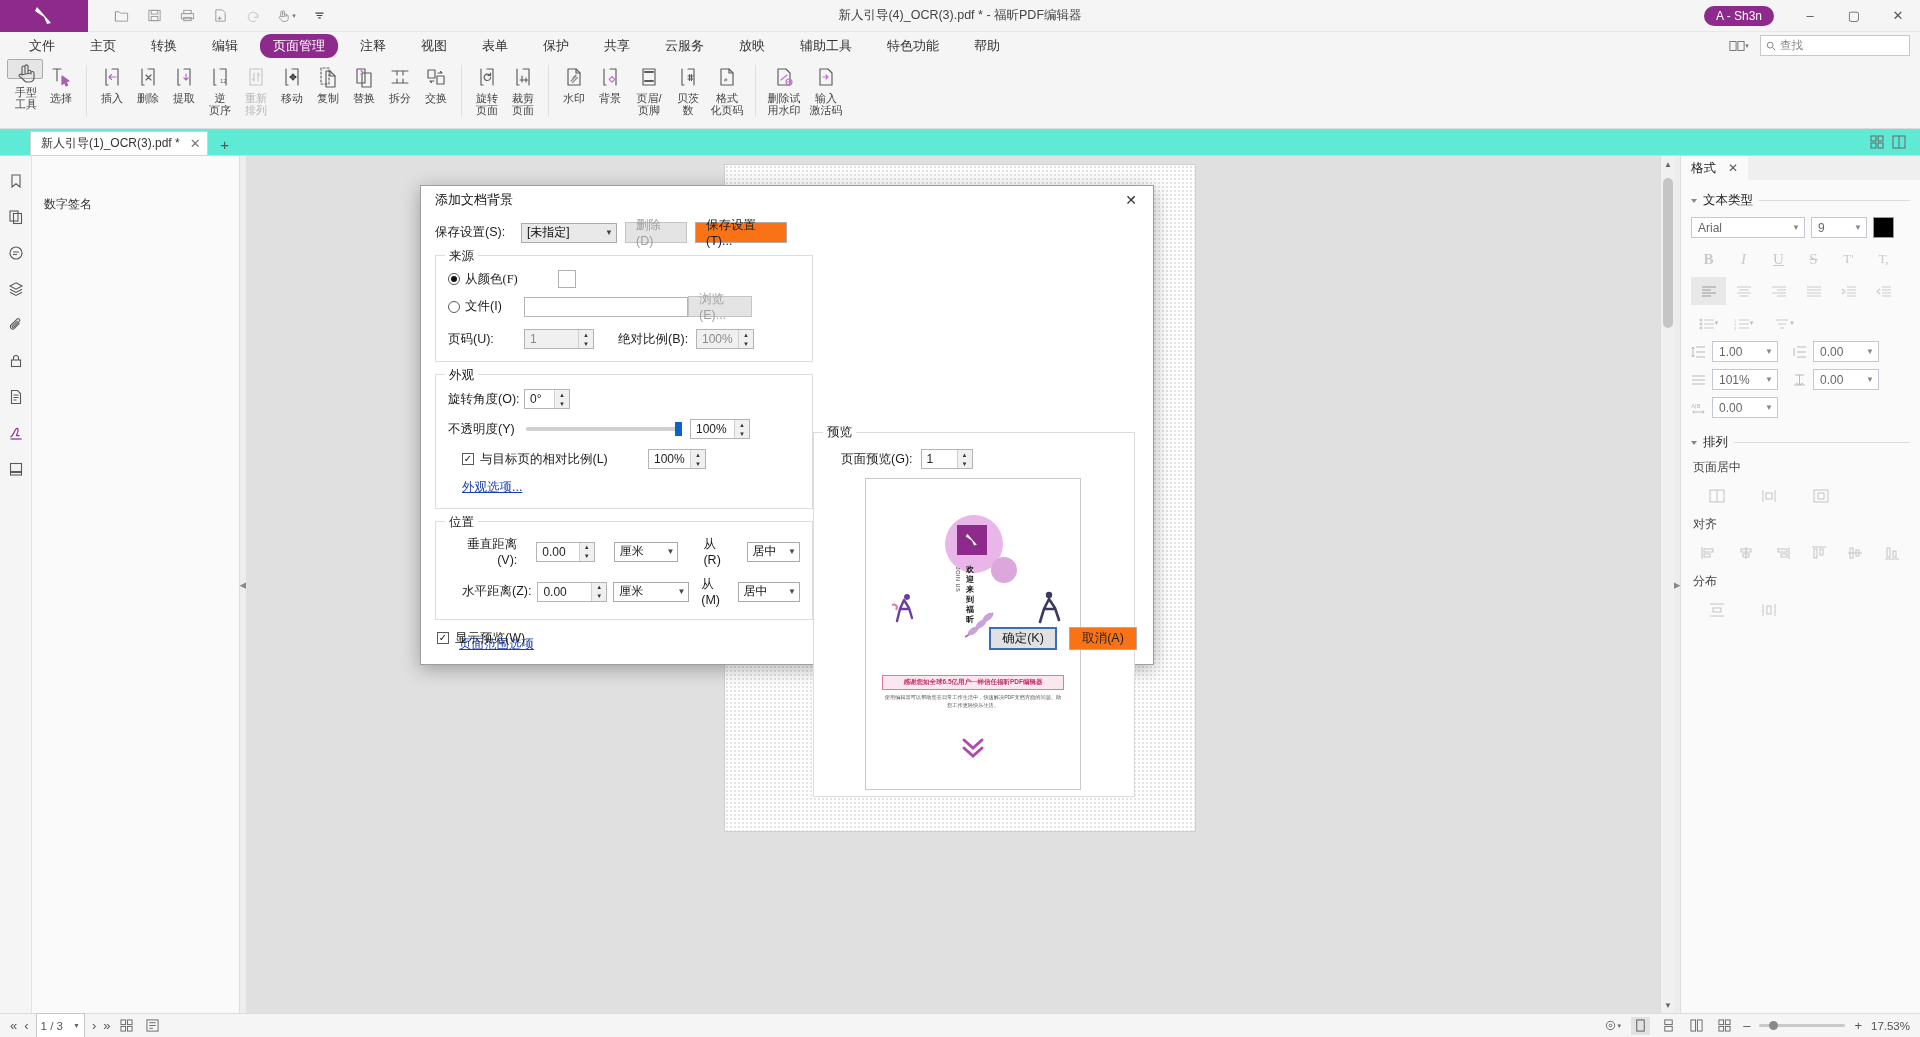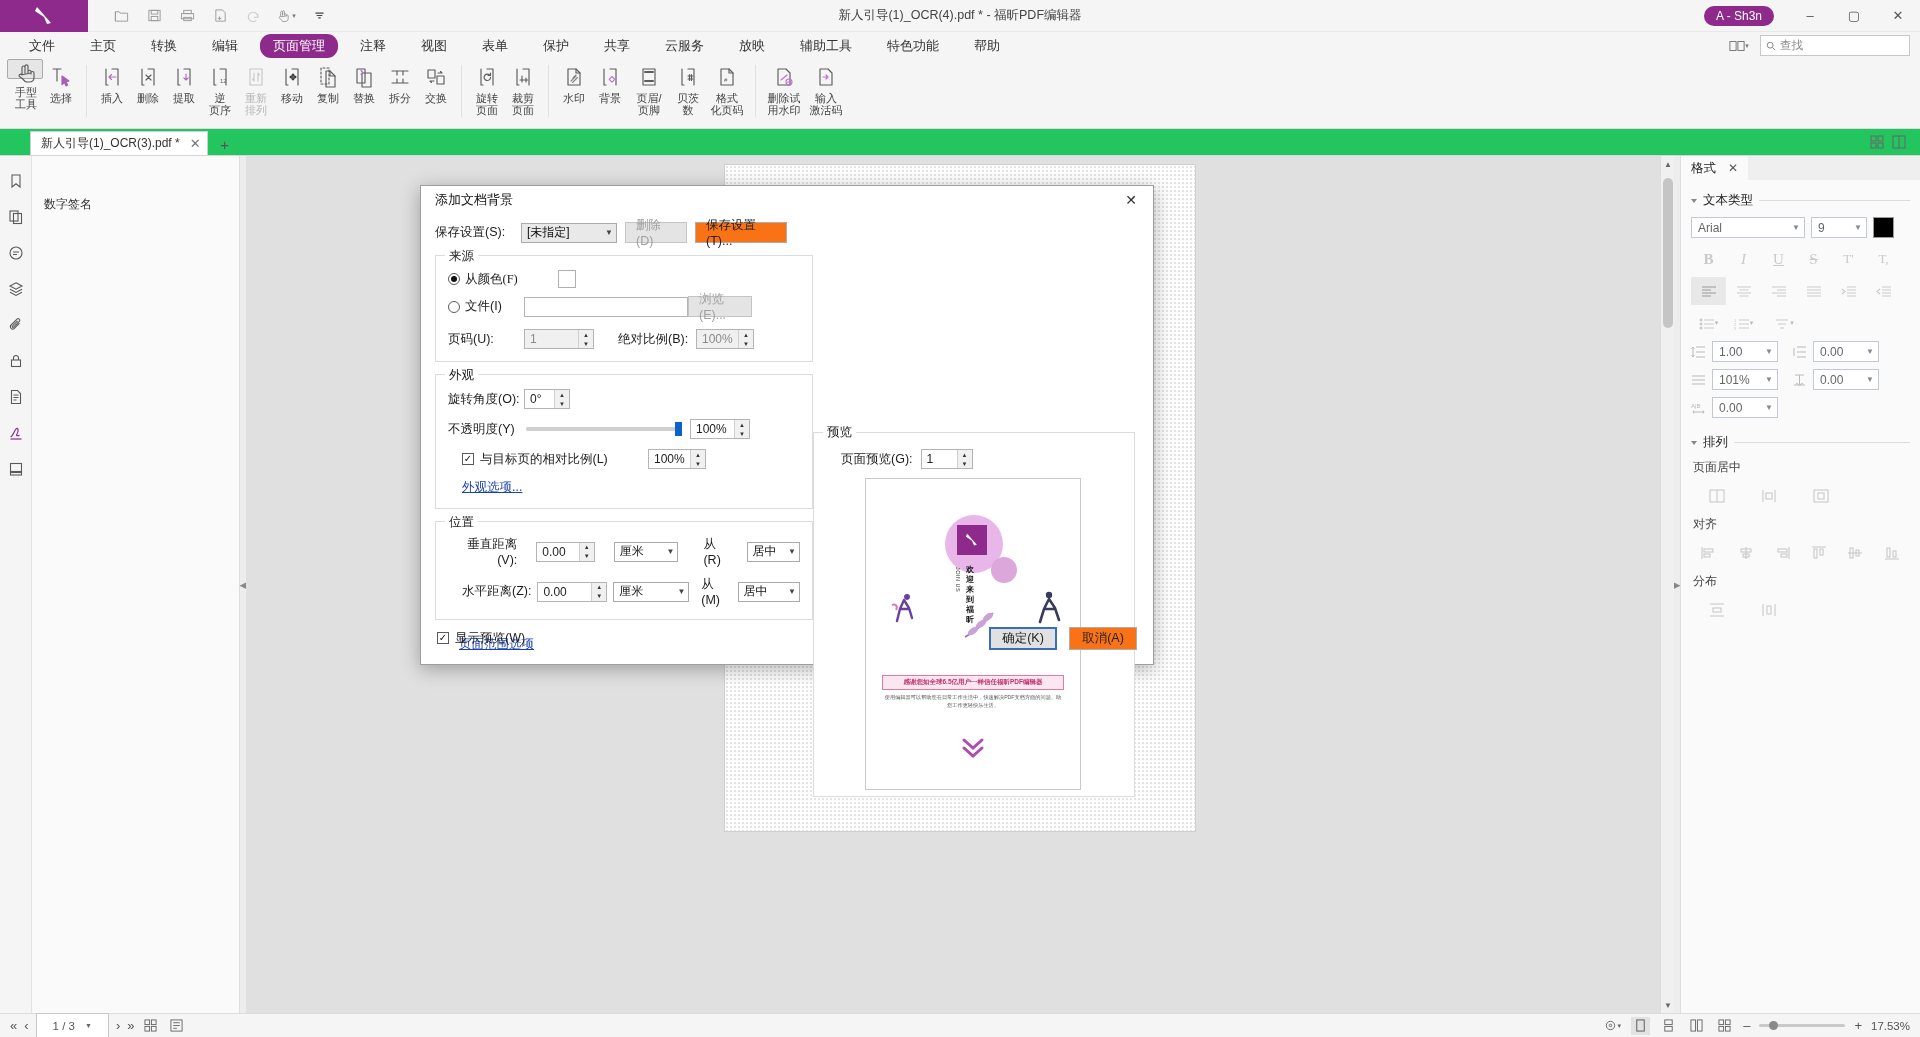--- a/index.html
+++ b/index.html
@@ -37,21 +37,21 @@
   .rb-sep{width:1px;height:52px;background:#e0e0e0;margin:6px 4px 0 4px;}
   .rb-btn{width:36px;min-width:36px;height:62px;display:flex;flex-direction:column;align-items:center;justify-content:flex-start;padding-top:5px;border-radius:2px;}
   .rb-btn.wide{width:42px;min-width:42px;}
   .rb-btn.sel{background:#e6e6e6;}
   .rb-ico{height:26px;display:flex;align-items:center;justify-content:center;margin-bottom:2px;}
   .rb-lbl{font-size:11px;line-height:12px;text-align:center;color:#444;white-space:nowrap;}
   .rb-lbl2{font-size:11px;line-height:12px;text-align:center;color:#444;white-space:nowrap;}
   .rb-btn.dim .rb-lbl,.rb-btn.dim .rb-lbl2{color:#b5b5b5;}
 
   
-  .tabstrip{height:27px;background:#22c55e;display:flex;align-items:flex-end;padding-left:30px;border-bottom:1px solid #d4d4d4;position:relative;}
+  .tabstrip{height:27px;background:#5eead4;display:flex;align-items:flex-end;padding-left:30px;border-bottom:1px solid #d4d4d4;position:relative;}
   .doctab{height:24px;background:#fff;border:1px solid #d0d0d0;border-bottom:none;display:flex;align-items:center;padding:0 6px 0 10px;font-size:12px;color:#333;gap:10px;}
   .tab-close{color:#777;font-size:13px;}
   .tab-add{width:22px;height:22px;display:flex;align-items:center;justify-content:center;color:#555;font-size:15px;margin-left:6px;}
   .tabstrip-right{position:absolute;right:14px;bottom:3px;display:flex;gap:8px;color:#555;}
 
   
   .main{display:flex;height:calc(1037px - 32px - 27px - 70px - 27px - 24px);}
   .lrail{width:32px;background:#f5f5f5;border-right:1px solid #e2e2e2;display:flex;flex-direction:column;align-items:center;padding-top:10px;gap:6px;}
   .rail-btn{width:26px;height:30px;display:flex;align-items:center;justify-content:center;border-radius:2px;color:#5a5a5a;}
   .rail-btn.act{color:#8e2a8b;}
@@ -86,21 +86,21 @@
   .icorow{display:flex;gap:0;margin-bottom:4px;}
   .ico-btn{width:35px;height:28px;display:flex;align-items:center;justify-content:center;color:#c9c9c9;font-size:15px;}
   .ico-btn.on{background:#e8e8e8;}
   .mini-lbl{font-size:12px;color:#444;margin:6px 0 6px 2px;}
   .align-grid{display:flex;gap:0;margin-bottom:4px;}
   .ag-btn{width:52px;height:28px;display:flex;align-items:center;justify-content:center;color:#c4c4c4;}
 
   
   .statusbar{height:24px;background:#f5f5f5;border-top:1px solid #dcdcdc;display:flex;align-items:center;padding:0 10px;font-size:11.5px;color:#555;}
   .sb-left{display:flex;align-items:center;gap:7px;}
-  .pgbox{height:25px;border:1px solid #c8c8c8;background:#fff;display:flex;align-items:center;padding:0 16px;font-size:11.5px;gap:10px;}
+  .pgbox{height:25px;border:1px solid #c8c8c8;background:#fff;display:flex;align-items:center;padding:0 4px;font-size:11.5px;gap:10px;}
   .sb-right{margin-left:auto;display:flex;align-items:center;gap:9px;}
   .zbtn{font-size:13px;color:#555;}
   .ztrack{width:86px;height:3px;background:#c9c9c9;border-radius:2px;position:relative;}
   .zknob{position:absolute;left:10px;top:-3px;width:9px;height:9px;border-radius:50%;background:#8a8a8a;}
   .vm-btn{width:19px;height:18px;display:flex;align-items:center;justify-content:center;color:#666;}
   .vm-btn.on{background:#e2e2e2;}
   .dlg{position:absolute;left:420px;top:185px;width:734px;height:480px;background:#fff;border:1px solid #9e9e9e;
        box-shadow:0 4px 18px rgba(0,0,0,.30);font-size:12.5px;color:#222;}
   .dlg-title{height:28px;display:flex;align-items:center;padding:0 8px 0 14px;}
   .dlg-title .t{font-size:13px;color:#111;}
@@ -197,21 +197,21 @@
           <path d="M5 9V4.5a1 1 0 0 1 2 0V8m0-.5V3.8a1 1 0 0 1 2 0V8m0-.8a1 1 0 0 1 2 0V9m0-.6a1 1 0 0 1 2 0v3c0 2-1.5 3-3.5 3h-1c-2 0-2.6-1-3.5-2.4L3.6 10.6a1 1 0 0 1 1.6-1.2z"></path>
         </svg>
       <span style="font-size:7px;color:#777;margin-left:1px;">▾</span>
     </div>
     <div class="qat-btn">
       <svg width="13" height="13" viewBox="0 0 16 16" stroke="#444" stroke-width="1.4" fill="none">
           <path d="M3 5h10M4.5 8h7M6.5 11h3"></path>
         </svg>
     </div>
   </div>
-  <div class="title-text">新人引导(1)_OCR(4).pdf * - 福昕PDF编辑器</div>
+  <div class="title-text">新人引导(4)_OCR(3).pdf * - 福昕PDF编辑器</div>
   <div class="win-right">
     <div class="acct">A - Sh3n</div>
     <div class="win-btn">–</div>
     <div class="win-btn">▢</div>
     <div class="win-btn close">✕</div>
   </div>
 </div>
 
 <div class="menubar">
   <div id="menu-holder" style="display:flex;align-items:center;">

